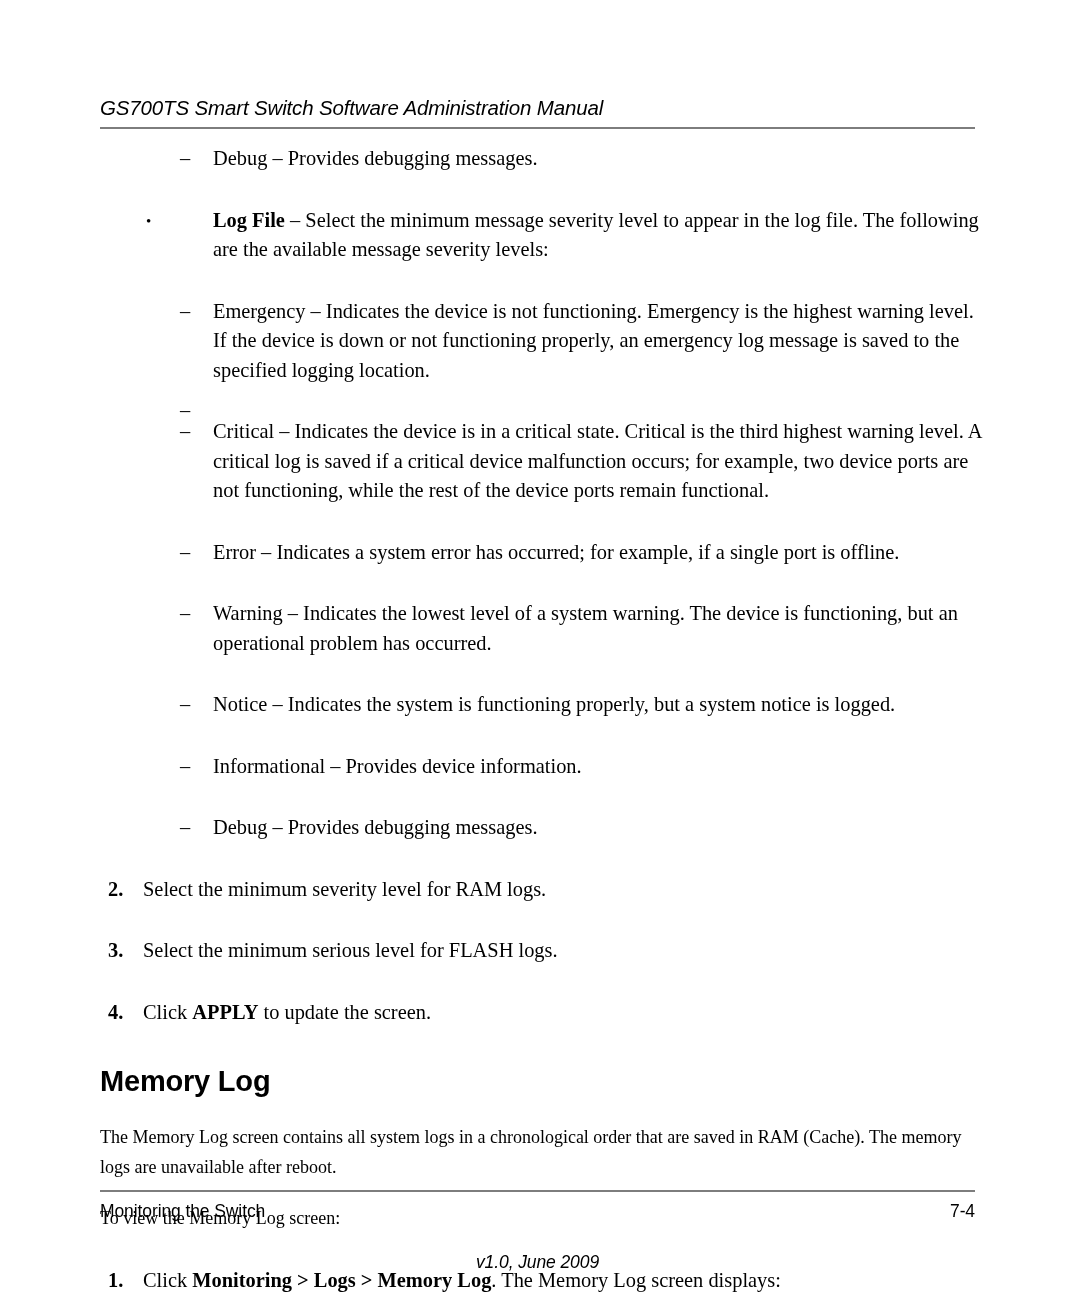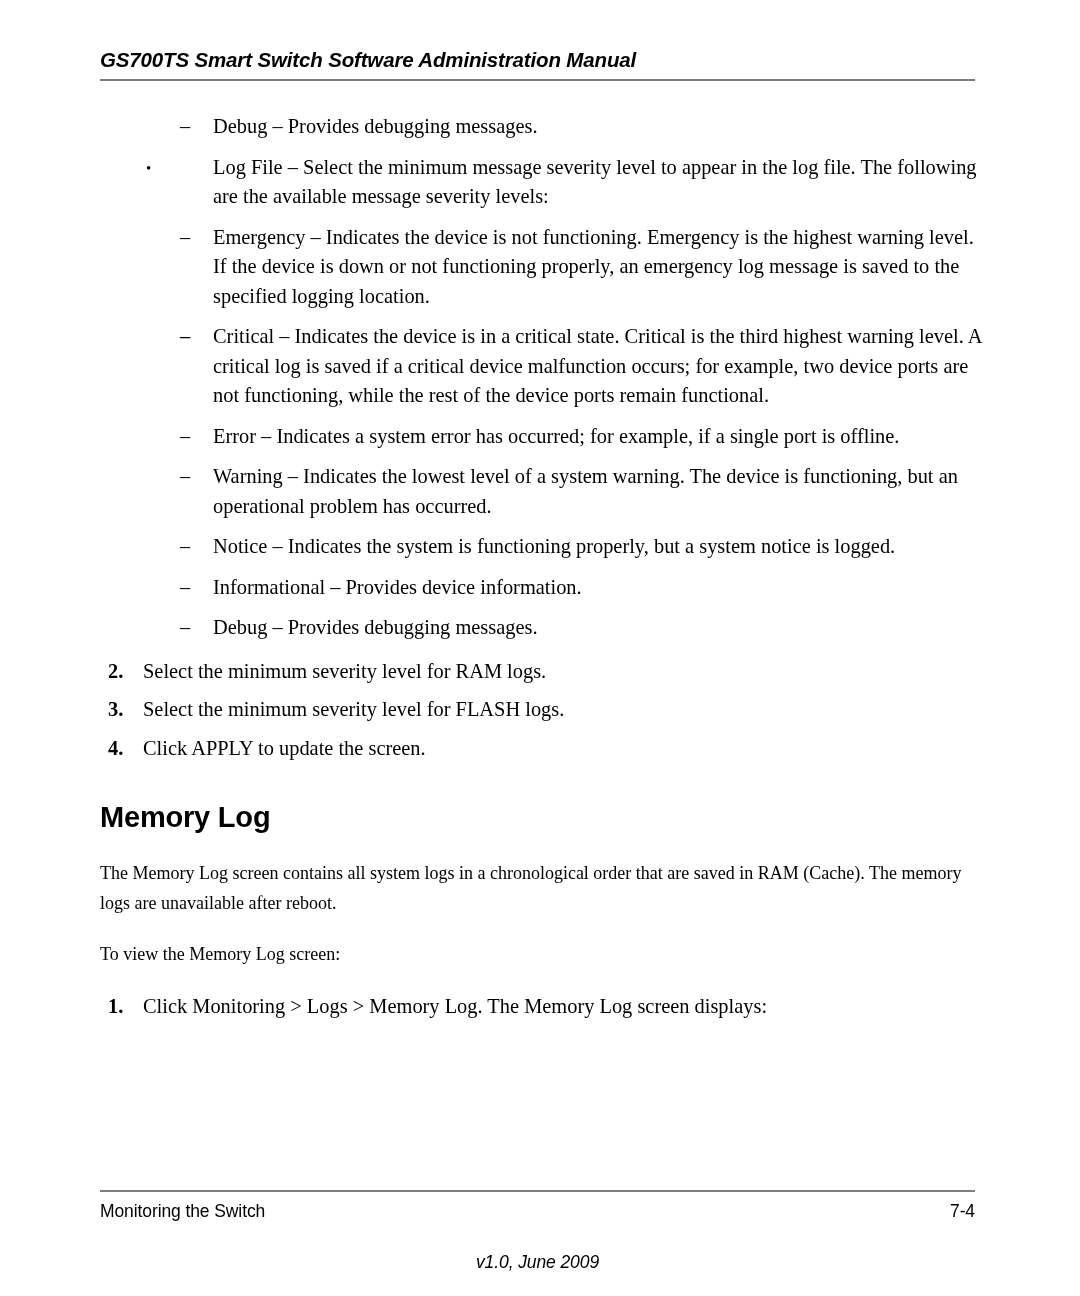--- a/index.html
+++ b/index.html
@@ -26,25 +26,26 @@
   
   .header {
     position: absolute;
     left: 100px;
     top: 48px;
     width: 875px;
   }
   .header-title {
     font-family: "Liberation Sans", "DejaVu Sans", sans-serif;
     font-style: italic;
-    font-weight: 700;
+    font-weight: 400;
     font-size: 20.5px;
     letter-spacing: -0.15px;
     color: #000;
     white-space: nowrap;
+    margin-top: 48px;
   }
   .rule {
     width: 875px;
     height: 2px;
     background: #7d7d7d;
   }
   .header .rule { margin-top: 7px; }
 
   
   .content {
@@ -62,20 +63,21 @@
   }
   .row .marker {
     position: absolute;
     top: 0;
     text-align: left;
     font-size: 20.4px;
     line-height: 29.5px;
   }
   .row .text {
     display: block;
+    margin-top: 32px;
   }
 
   
   .dash-row {
     margin-left: 0;
     padding-left: 213px;
     padding-right: 95px;
     margin-bottom: 11px;
   }
   .dash-row .marker { left: 180px; }
@@ -96,21 +98,21 @@
   .num-row {
     padding-left: 143px;
     padding-right: 95px;
     margin-bottom: 9px;
   }
   .num-row .marker {
     left: 108px;
     font-weight: bold;
   }
 
-  .b { font-weight: normal; }
+  .b { font-weight: bold; }
 
   
   .section-heading {
     font-family: "Liberation Sans", "DejaVu Sans", sans-serif;
     font-weight: bold;
     font-size: 29px;
     letter-spacing: -0.2px;
     margin-left: 100px;
     margin-top: 37px;
     margin-bottom: 0;
@@ -210,21 +212,21 @@
         </div>
       </div>
 
     <div id="steps-list">
         <div class="row num-row" style="margin-top: 14px;">
           <span class="marker">2.</span>
           <span class="text">Select the minimum severity level for RAM logs.</span>
         </div>
         <div class="row num-row">
           <span class="marker">3.</span>
-          <span class="text">Select the minimum severity level for FLASH logs.</span>
+          <span class="text">Select the minimum serious level for FLASH logs.</span>
         </div>
       </div>
 
     <div class="row num-row">
       <span class="marker">4.</span>
       <span class="text"><span>Click </span><span class="b">APPLY</span><span> to update the screen.</span></span>
     </div>
 
     <h1 class="section-heading">Memory Log</h1>
 

